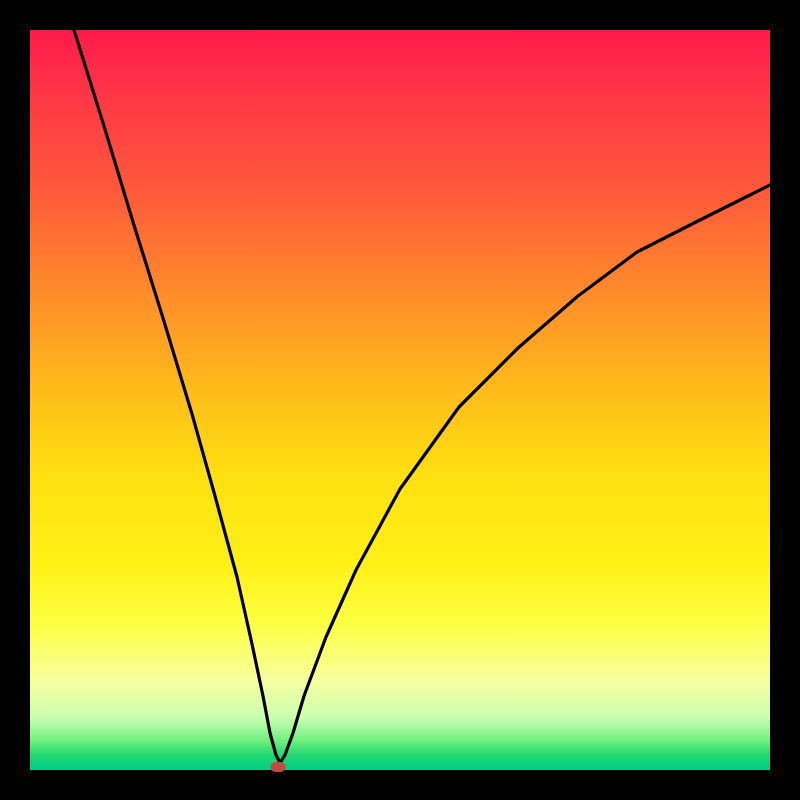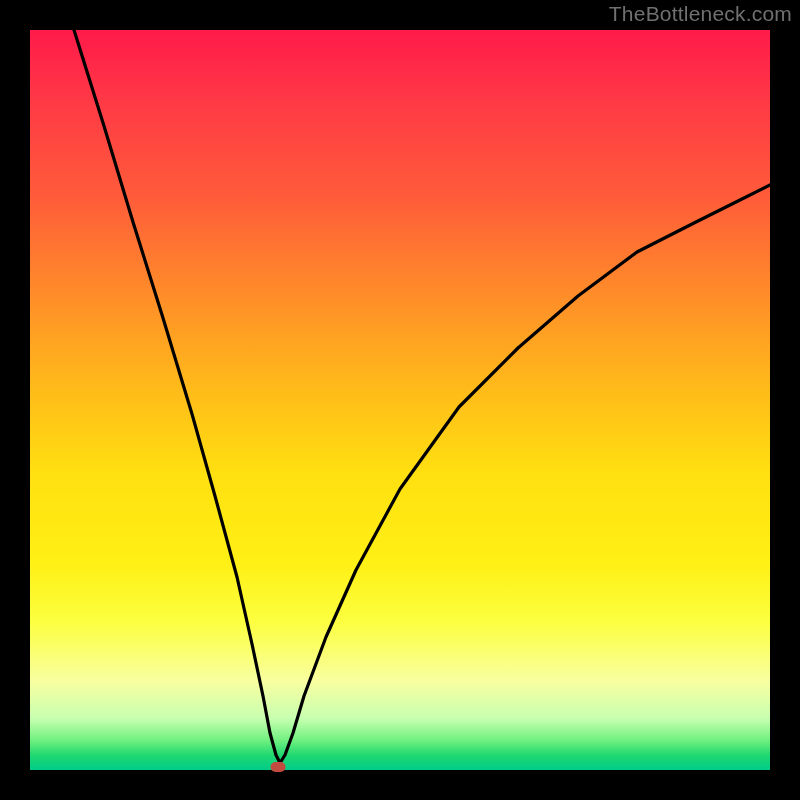--- a/index.html
+++ b/index.html
@@ -68,21 +68,20 @@
     height: 10px;
     background: #c14b3f;
     border-radius: 5px;
     transform: translate(-50%, -50%);
   }
 </style>
 </head>
 <body>
 
 <div class="frame">
-  <div class="watermark">TheBottleneck.com</div>
   <div class="plot-area">
     <div class="gradient-bg"></div>
     <svg class="svg-layer" width="740" height="740" viewBox="0 0 740 740">
       <path d="M 44 0
                L 74 96
                L 103 192
                L 133 288
                L 162 384
                L 185 466
                L 207 547

